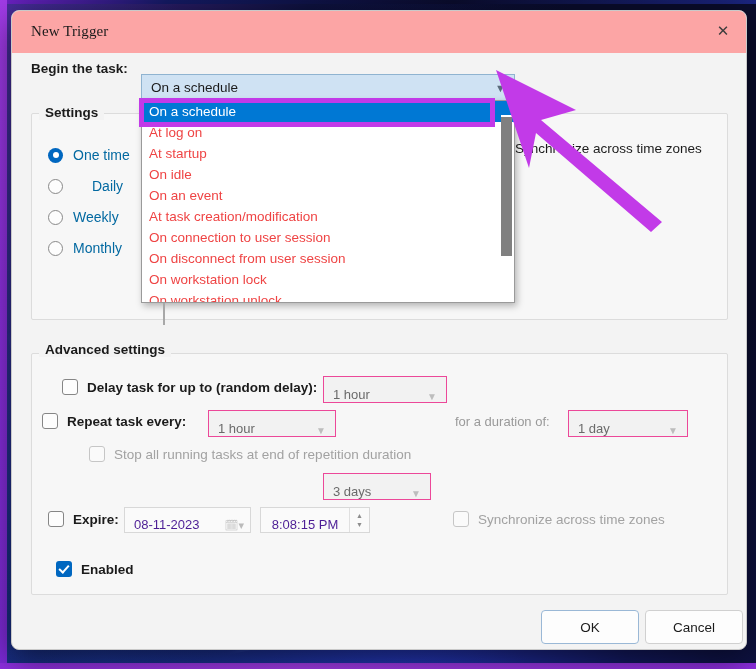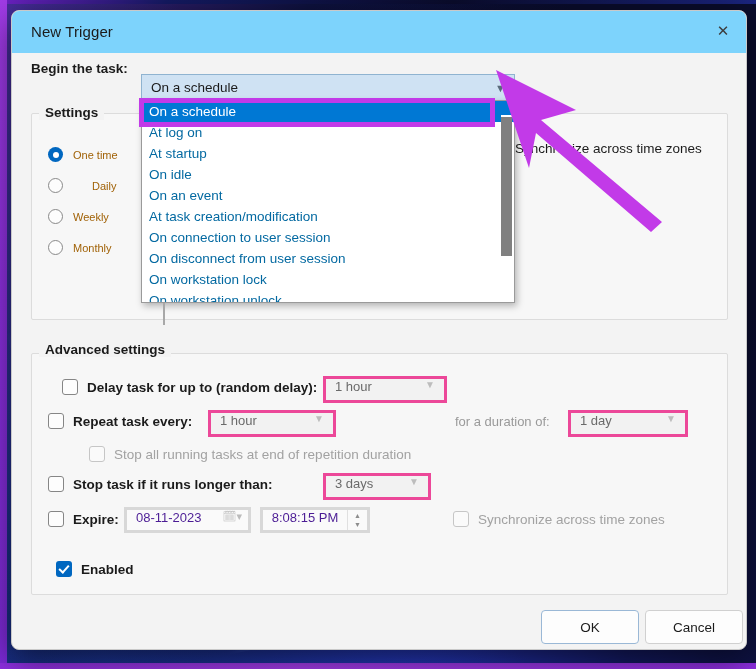--- a/index.html
+++ b/index.html
@@ -46,22 +46,23 @@
     left: 11px; top: 10px;
     width: 734px; height: 638px;
     background: #f3f3f3;
     border: 1px solid #c9c9c9;
     border-radius: 8px;
     box-shadow: 0 10px 34px rgba(0,0,0,0.55);
     overflow: hidden;
   }
   #titlebar {
     height: 42px;
-    background: #7dd3fc;
+    background: #fca5a5;
     position: relative;
+    font-family: Liberation Serif, serif;
   }
   #title-text {
     position: absolute; left: 19px; top: 12px;
     font-size: 15px; color: #1b1b1b;
     letter-spacing: .1px;
   }
   #close-btn {
     position: absolute; right: 0; top: 0;
     width: 46px; height: 40px;
     display: flex; align-items: center; justify-content: center;
@@ -124,21 +125,21 @@
     border: 1.5px solid #898989; background: #fdfdfd;
     box-sizing: border-box;
     position: relative; flex: none;
   }
   .radio.checked { border: none; background: #0067c0; }
   .radio.checked::after {
     content: ""; position: absolute;
     left: 4.5px; top: 4.5px; width: 6px; height: 6px;
     border-radius: 50%; background: #fff;
   }
-  .radio-label { font-size: 11px; color: #a16207; }
+  .radio-label { font-size: 14px; color: #0369a1; }
 
   
   .cb-row {
     position: absolute;
     display: flex; align-items: center; gap: 9px;
   }
   .cb {
     width: 16px; height: 16px; border-radius: 3px;
     border: 1.4px solid #868686; background: #fdfdfd;
     box-sizing: border-box; flex: none; position: relative;
@@ -153,23 +154,23 @@
     border: solid #fff; border-width: 0 2px 2px 0;
     transform: rotate(42deg);
   }
   .cb-label { font-size: 13.5px; color: #1b1b1b; font-weight: 600; white-space: nowrap; }
   .cb-label.dim { color: #a2a2a2; font-weight: 400; }
 
   
   .field {
     position: absolute;
     background: #f2f2f2;
-    border: 3px solid #ec4899;
-    box-sizing: border-box;
-    display: flex; align-items: flex-start;
+    border: 1px solid #ec4899;
+    box-sizing: border-box;
+    display: flex; align-items: flex-end;
   }
   .field .fv {
     font-size: 13px; color: #6a6a6a; padding-left: 9px; flex: 1;
     white-space: nowrap; overflow: hidden;
   }
   .field .caret { font-size: 10px; color: #bdbdbd; padding-right: 9px; }
   .static-label {
     position: absolute; font-size: 13px; color: #9a9a9a; white-space: nowrap;
   }
   .field.white { background: #fafafa; border-color: #d8d8d8; }
@@ -191,21 +192,21 @@
     background: #ffffff;
     border: 1px solid #9a9a9a;
     box-shadow: 2px 3px 7px rgba(0,0,0,0.28);
     box-sizing: border-box;
     overflow: hidden;
     z-index: 40;
   }
   .dd-item {
     height: 21px; line-height: 21px;
     padding-left: 7px;
-    font-size: 13.5px; color: #0369a1;
+    font-size: 13.5px; color: #ef4444;
     white-space: nowrap;
     cursor: default;
   }
   .dd-item.selected { background: #0078d4; color: #ffffff; }
   #dd-scroll {
     position: absolute; right: 2px; top: 14px;
     width: 11px; height: 186px;
     background: #ffffff;
   }
   #dd-thumb {
@@ -312,43 +313,39 @@
 
   <div class="cb-row" style="left:36px; top:368px;margin-left:14px;">
     <span class="cb"></span>
     <span class="cb-label">Delay task for up to (random delay):</span>
   </div>
   <div class="field" style="left:311px; top:365px; width:124px; height:27px;">
     <span class="fv">1 hour</span>
     <span class="caret">▼</span>
   </div>
 
-  <div class="cb-row" style="left:36px; top:402px;">
+  <div class="cb-row" style="left:30px; top:402px;">
     <span class="cb"></span>
     <span class="cb-label">Repeat task every:</span>
   </div>
   <div class="field" style="left:196px; top:399px; width:128px; height:27px;">
     <span class="fv">1 hour</span>
     <span class="caret">▼</span>
   </div>
   <div class="static-label" style="left:443px; top:403px;">for a duration of:</div>
   <div class="field" style="left:556px; top:399px; width:120px; height:27px;">
     <span class="fv">1 day</span>
     <span class="caret">▼</span>
   </div>
 
   <div class="cb-row" style="left:77px; top:435px;">
     <span class="cb disabled"></span>
     <span class="cb-label dim">Stop all running tasks at end of repetition duration</span>
   </div>
 
-  <div class="cb-row" style="left:36px; top:465px;">
-    <span class="cb"></span>
-    <span class="cb-label">Stop task if it runs longer than:</span>
-  </div>
   <div class="field" style="left:311px; top:462px; width:108px; height:27px;">
     <span class="fv">3 days</span>
     <span class="caret">▼</span>
   </div>
 
   <div class="cb-row" style="left:36px; top:500px;">
     <span class="cb"></span>
     <span class="cb-label">Expire:</span>
   </div>
   <div class="field white" style="left:112px; top:496px; width:127px; height:26px;">

